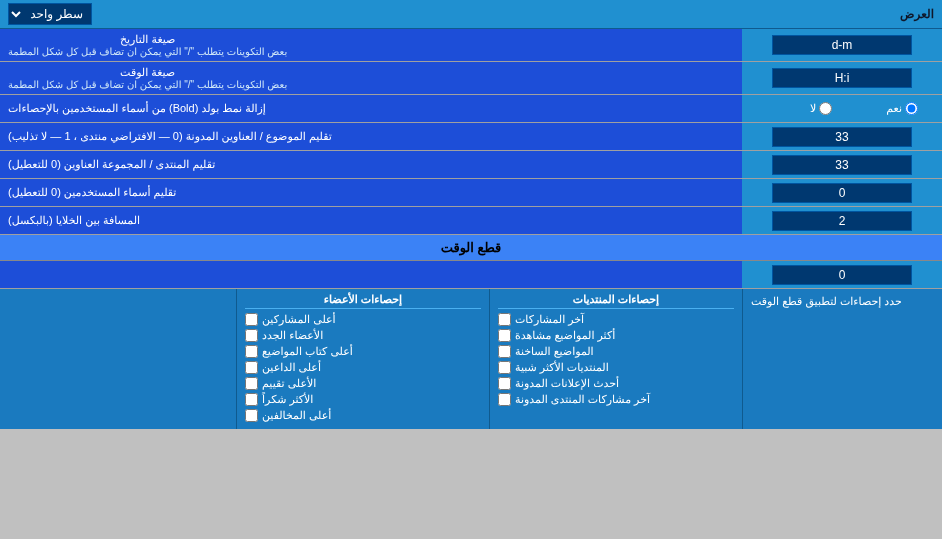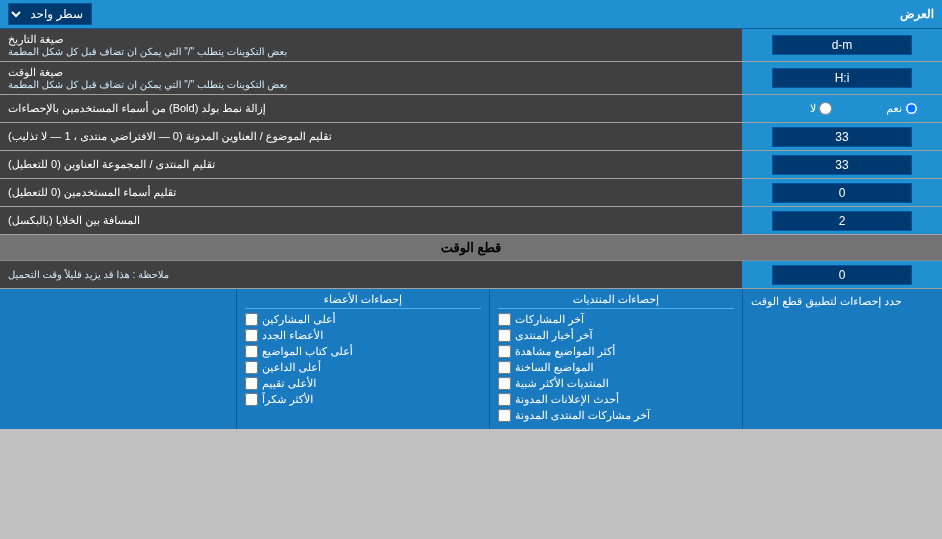--- a/index.html
+++ b/index.html
@@ -13,29 +13,29 @@
       width: 942px;
       background: #c0c0c0;
     }
     .row {
       display: flex;
       align-items: stretch;
       border-bottom: 1px solid #a0a0a0;
       min-height: 28px;
     }
     .row-label {
-      background: #404040;
+      background: #1d4ed8;
       color: #fff;
       flex: 1;
       padding: 4px 8px;
       display: flex;
       align-items: center;
       justify-content: flex-end;
       font-size: 11px;
-      text-align: left;
+      text-align: center;
       min-width: 460px;
     }
     .row-label small {
       font-size: 10px;
       display: block;
       color: #d0e8f8;
     }
     .row-control {
       background: #2090d0;
       color: #fff;
@@ -49,21 +49,21 @@
     .row-control input[type="text"] {
       background: #003870;
       color: #fff;
       border: 1px solid #0055a0;
       padding: 2px 6px;
       width: 140px;
       text-align: center;
       font-size: 12px;
     }
     .section-header {
-      background: #737373;
+      background: #3b82f6;
       color: #000;
       font-weight: bold;
       font-size: 13px;
       text-align: center;
       padding: 5px 8px;
       border-bottom: 1px solid #888;
     }
     .radio-group {
       display: flex;
       align-items: center;
@@ -100,21 +100,21 @@
       display: flex;
       flex: 1;
     }
     .stats-col {
       flex: 1;
       padding: 4px 8px;
       border-left: 1px solid #0f5a8f;
     }
     .stats-col-header {
       color: #fff;
-      font-weight: normal;
+      font-weight: bold;
       font-size: 11px;
       text-align: center;
       margin-bottom: 4px;
       padding-bottom: 2px;
       border-bottom: 1px solid #4ab0f0;
     }
     .stats-item {
       display: flex;
       align-items: center;
       gap: 4px;
@@ -132,21 +132,21 @@
     }
     .top-bar {
       background: #2090d0;
       display: flex;
       align-items: center;
       justify-content: space-between;
       padding: 3px 8px;
       border-bottom: 1px solid #0f5a8f;
     }
     .top-bar-label {
-      color: #ffffff;
+      color: #0f172a;
       font-size: 12px;
       font-weight: bold;
       text-align: right;
     }
     .top-bar-select select {
       background: #003870;
       color: #fff;
       border: 1px solid #0055a0;
       padding: 2px 4px;
       font-size: 12px;
@@ -249,40 +249,35 @@
   </div>
 
   <div class="section-header">قطع الوقت</div>
 
   <div class="row">
     <div class="row-control">
       <input type="text" value="0" style="">
     </div>
     <div class="row-label">
       <div>
-        <small class="note-text">ملاحظة : هذا قد يزيد قليلاً وقت التحميل</small>
       </div>
     </div>
   </div>
 
   <div class="stats-container">
     <div class="stats-left-label">حدد إحصاءات لتطبيق قطع الوقت</div>
     <div class="stats-columns">
 
       <div class="stats-col">
         <div class="stats-col-header">إحصاءات المنتديات</div>
         <div class="stats-item">
           <span>آخر المشاركات</span>
           <input type="checkbox" style="">
         </div>
         <div class="stats-item">
-          <span>آخر أخبار المنتدى</span>
-          <input type="checkbox" style="">
-        </div>
-        <div class="stats-item">
           <span>أكثر المواضيع مشاهدة</span>
           <input type="checkbox" style="">
         </div>
         <div class="stats-item">
           <span>المواضيع الساخنة</span>
           <input type="checkbox" style="">
         </div>
         <div class="stats-item">
           <span>المنتديات الأكثر شبية</span>
           <input type="checkbox" style="">
@@ -316,19 +311,23 @@
           <input type="checkbox" style="">
         </div>
         <div class="stats-item">
           <span>الأعلى تقييم</span>
           <input type="checkbox" style="">
         </div>
         <div class="stats-item">
           <span>الأكثر شكراً</span>
           <input type="checkbox" style="">
         </div>
+        <div class="stats-item">
+          <span>أعلى المخالفين</span>
+          <input type="checkbox" style="">
+        </div>
       </div>
 
       <div class="empty-col"></div>
     </div>
   </div>
 
 </div>
 
 </body></html>

